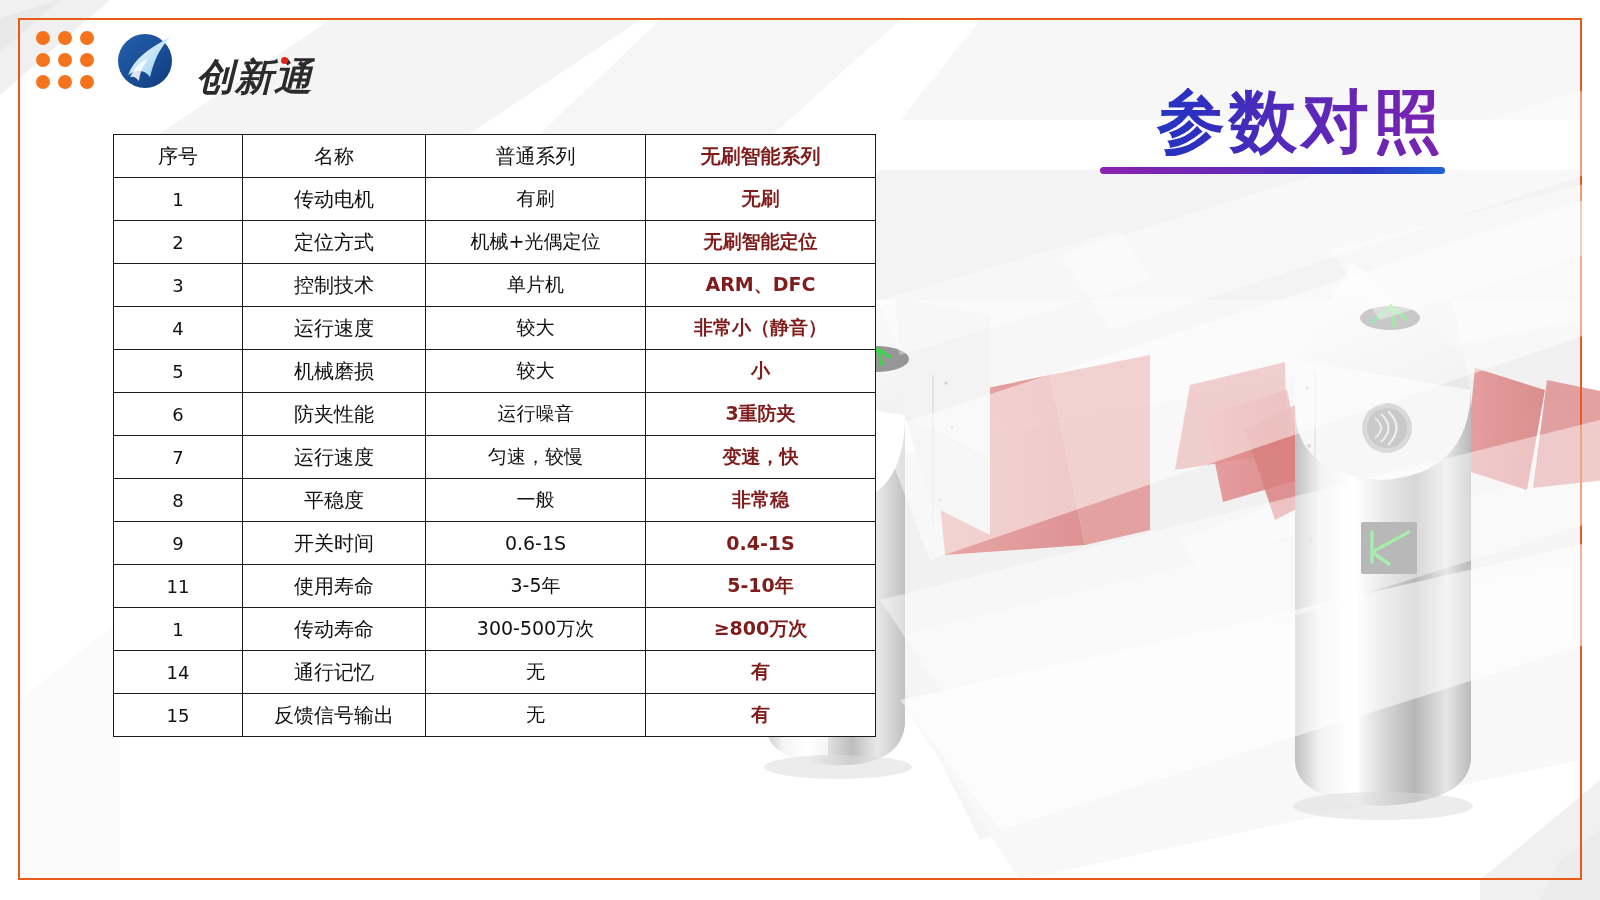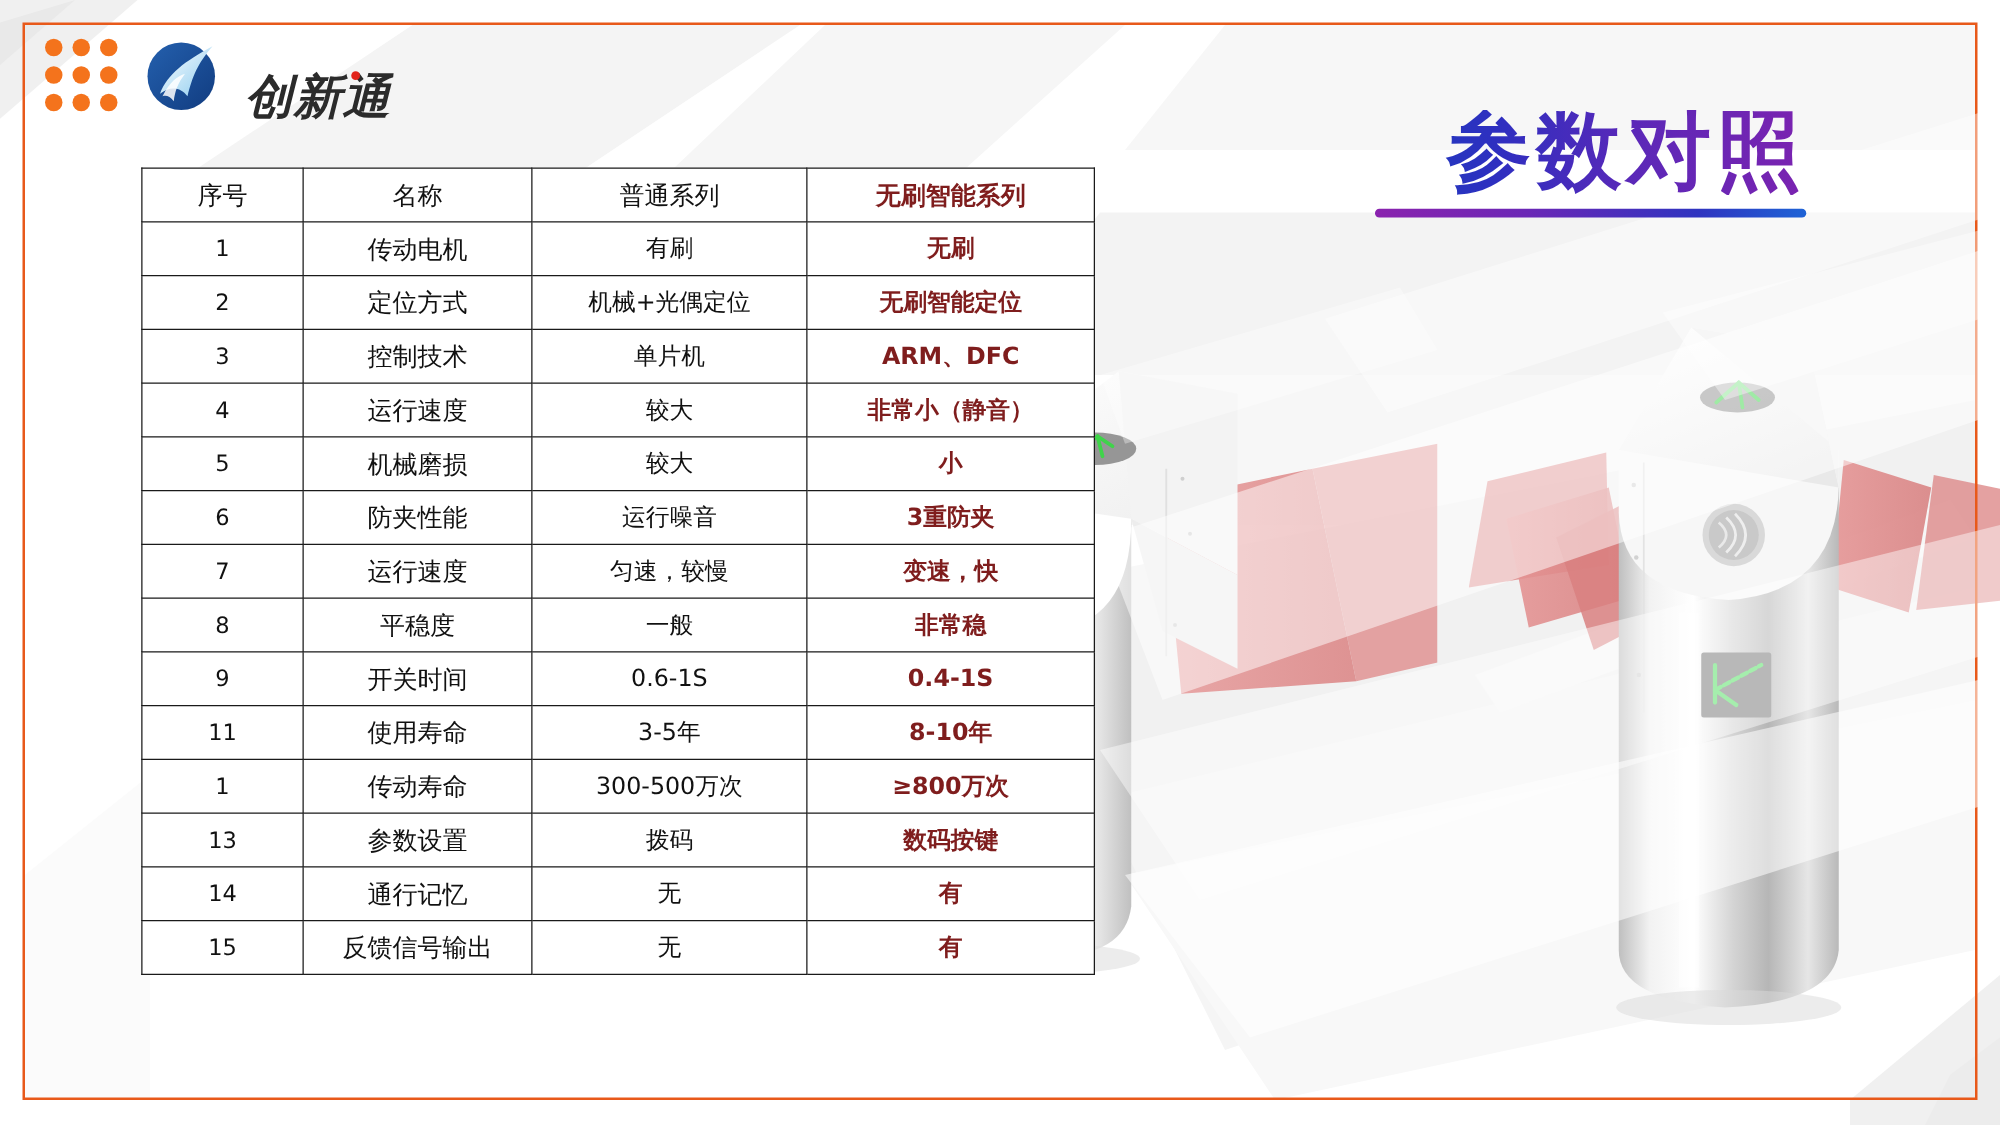--- a/index.html
+++ b/index.html
@@ -381,35 +381,29 @@
       <tr>
         <td class="idx">9</td>
         <td class="nm">开关时间</td>
         <td>0.6-1S</td>
         <td class="hl">0.4-1S</td>
       </tr>
       <tr>
         <td class="idx">11</td>
         <td class="nm">使用寿命</td>
         <td>3-5年</td>
-        <td class="hl">8-10年</td>
+        <td class="hl">5-10年</td>
       </tr>
       <tr>
         <td class="idx">1</td>
         <td class="nm">传动寿命</td>
         <td>300-500万次</td>
         <td class="hl">≥800万次</td>
       </tr>
       <tr>
-        <td class="idx">13</td>
-        <td class="nm">参数设置</td>
-        <td>拨码</td>
-        <td class="hl">数码按键</td>
-      </tr>
-      <tr>
         <td class="idx">14</td>
         <td class="nm">通行记忆</td>
         <td>无</td>
         <td class="hl">有</td>
       </tr>
       <tr>
         <td class="idx">15</td>
         <td class="nm">反馈信号输出</td>
         <td>无</td>
         <td class="hl">有</td>

